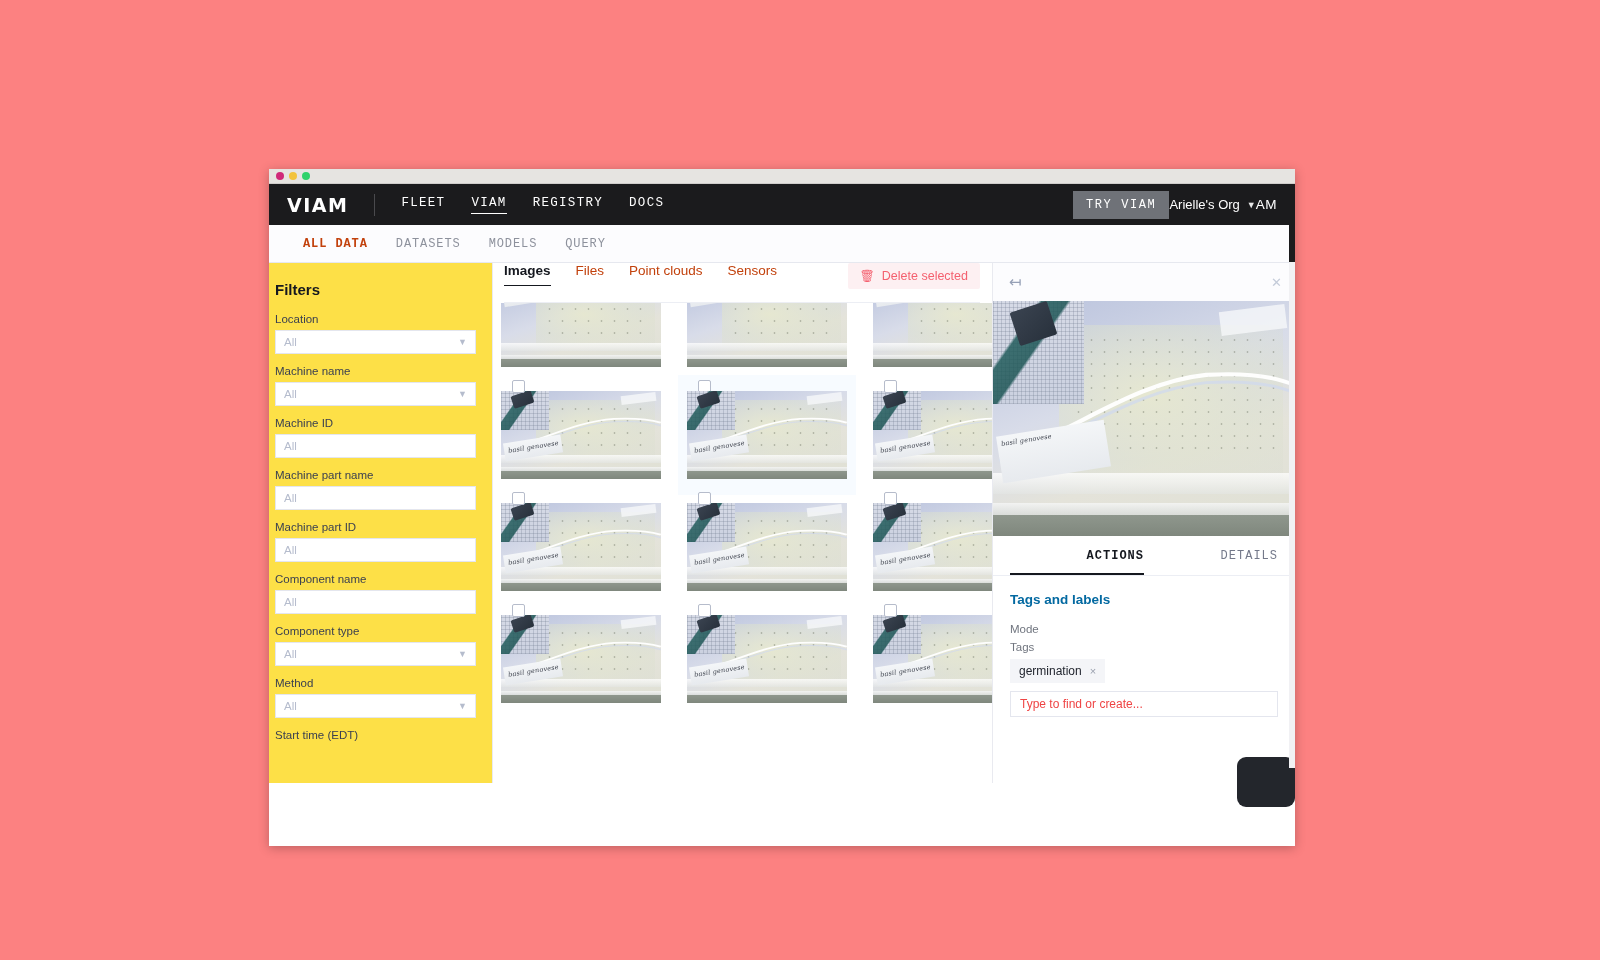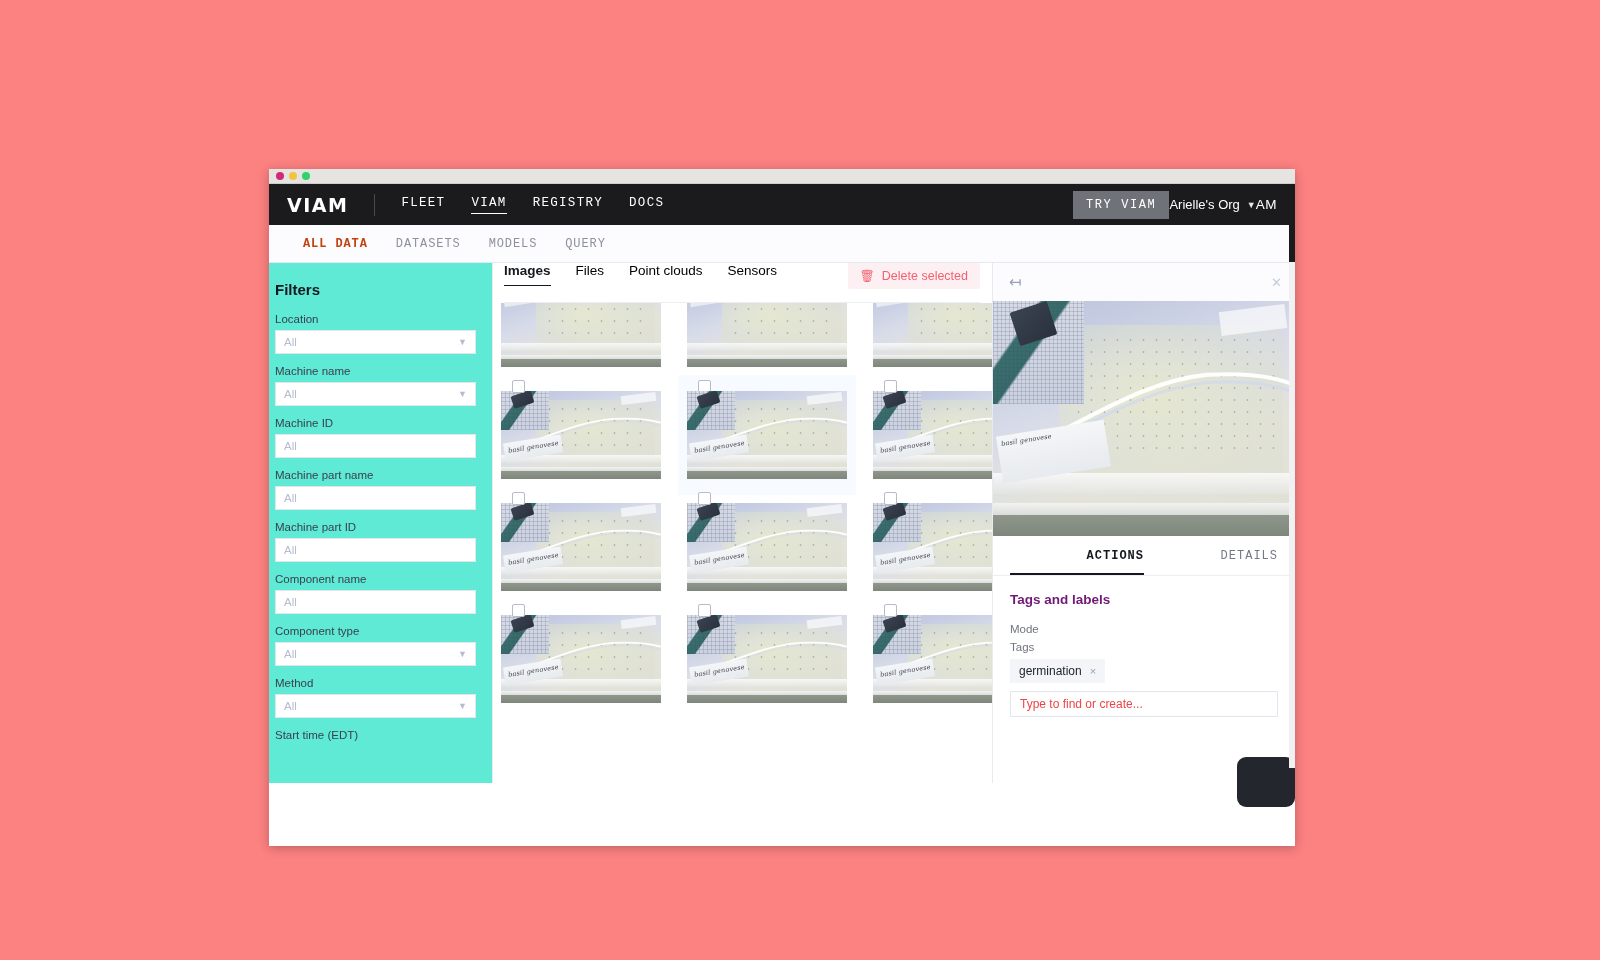--- a/index.html
+++ b/index.html
@@ -73,21 +73,21 @@
     padding: 0 0 0 0; cursor: pointer;
   }
   .subtab.active { color: #c2410c; font-weight: 700; }
   #subnav .pad { width: 0px; }
 
   
   #main { display: flex; height: 520px; }
 
   
   #filters {
-    width: 224px; flex: none; background: #5eead4;
+    width: 224px; flex: none; background: #fde047;
     border-right: 1px solid #e9eaf0; padding: 14px 16px 0 6px;
     overflow: hidden;
   }
   #filters h2 {
     font-size: 15px; color: #15181f; font-weight: 700; margin: 4px 0 15px 0;
   }
   .f-label { font-size: 11.5px; color: #3b4050; margin: 0 0 5px 0; }
   .f-field {
     height: 24px; border: 1px solid #e4e6ee; background: #fff;
     display: flex; align-items: center; padding: 0 8px;
@@ -100,21 +100,21 @@
   
   #center {
     flex: 1; background: #ffffff; display: flex; flex-direction: column;
     border-right: 1px solid #e9eaf0; overflow: hidden;
   }
   #grid-tabs {
     height: 40px; display: flex; align-items: flex-start; padding: 0 12px 0 11px;
     position: relative; flex: none;
   }
   .gtab {
-    font-size: 13.5px; color: #000000; padding: 0 0 7px 0; margin-right: 25px;
+    font-size: 13.5px; color: #c2410c; padding: 0 0 7px 0; margin-right: 25px;
     cursor: pointer;
   }
   .gtab.active { color: #15181f; font-weight: 700; border-bottom: 1.5px solid #15181f; }
   #tabrule {
     position: absolute; left: 11px; right: 12px; bottom: 0; height: 1px;
     background: #eceef4;
   }
   #delbtn {
     margin-left: auto; margin-bottom: 4px;
     background: #fdf0f2; color: #f4606f; font-size: 12.5px;
@@ -227,21 +227,21 @@
     display: flex; border-bottom: 1px solid #eceef4; flex: none;
     padding: 0 17px;
   }
   .rtab {
     flex: 1; text-align: right; font-family: "Liberation Mono", monospace;
     font-size: 12px; letter-spacing: 1px; color: #6e7party; color: #74798a;
     padding: 13px 0 10px 0; cursor: pointer;
   }
   .rtab.active { color: #15181f; font-weight: 700; border-bottom: 2px solid #15181f; }
   #rp-body { padding: 16px 17px 0 17px; }
-  #rp-body h3 { font-size: 13.5px; color: #701a75; margin-bottom: 16px; }
+  #rp-body h3 { font-size: 13.5px; color: #0369a1; margin-bottom: 16px; }
   .rp-label { font-size: 11.5px; color: #70757f; margin-bottom: 6px; }
   #modeseg { display: flex; margin-bottom: 16px; }
   .seg {
     flex: 1; text-align: center; font-size: 12px; padding: 7px 0;
     border: 1px solid #e4e6ee; cursor: pointer; color: #3d4250; background:#fcfcfe;
   }
   .seg.active { background: #ffffff; color: #15181f; font-weight: 700; border-color:#c9cfdd; }
   .seg + .seg { border-left: none; }
   #tagchips { display: flex; gap: 6px; margin-bottom: 8px; }
   .chip {

